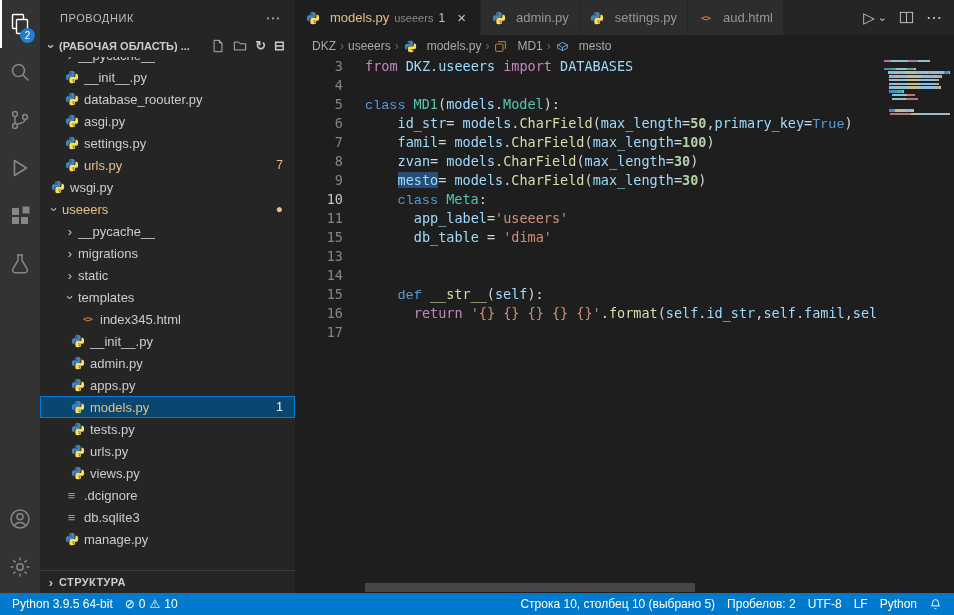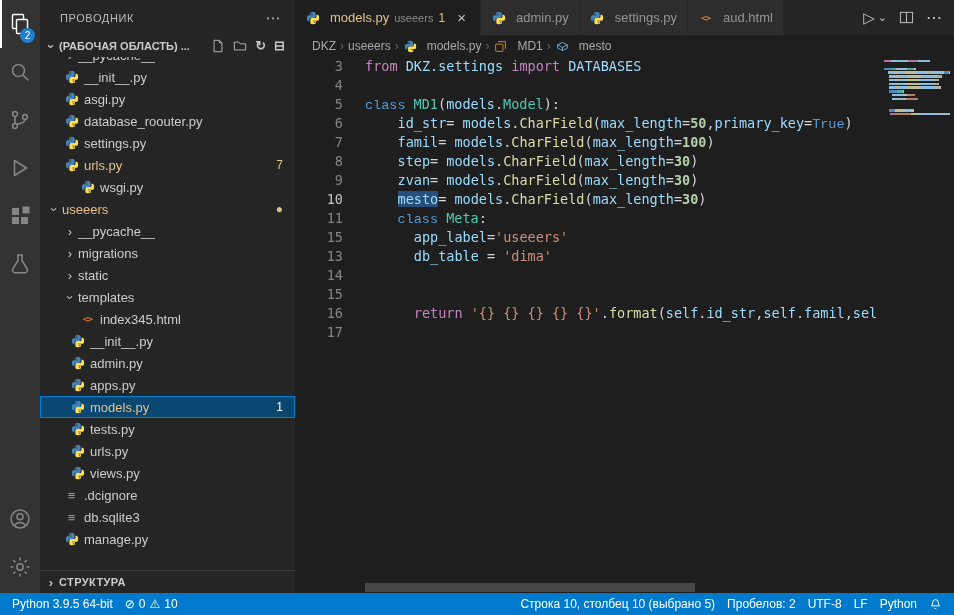--- a/index.html
+++ b/index.html
@@ -200,51 +200,51 @@
             </span>
             <span class="tree-lbl">__init__.py</span>
           </div>
           <div class="tree-row" style="padding-left: 24px;">
             <span class="file-icon">
               <svg viewBox="0 0 16 16">
                 <path fill="#4584b6" d="M7.9 1c-3.6 0-3.4 1.6-3.4 1.6v1.7h3.5v.5H3.1S1 4.5 1 8.1s1.9 3.5 1.9 3.5h1.1V9.8s-.1-1.9 1.9-1.9h3.3s1.8 0 1.8-1.8V3S11.4 1 7.9 1zM6 2.1a.6.6 0 1 1 0 1.2.6.6 0 0 1 0-1.2z"></path>
                 <path fill="#ffde57" d="M8.1 15c3.6 0 3.4-1.6 3.4-1.6v-1.7H8v-.5h4.9S15 11.5 15 7.9 13.1 4.4 13.1 4.4H12v1.8s.1 1.9-1.9 1.9H6.8S5 8.1 5 9.9V13s-.3 2 3.1 2zm1.9-1.1a.6.6 0 1 1 0-1.2.6.6 0 0 1 0 1.2z"></path>
               </svg>
             </span>
+            <span class="tree-lbl">database_roouter.py</span>
+          </div>
+          <div class="tree-row" style="padding-left: 24px;">
+            <span class="file-icon">
+              <svg viewBox="0 0 16 16">
+                <path fill="#4584b6" d="M7.9 1c-3.6 0-3.4 1.6-3.4 1.6v1.7h3.5v.5H3.1S1 4.5 1 8.1s1.9 3.5 1.9 3.5h1.1V9.8s-.1-1.9 1.9-1.9h3.3s1.8 0 1.8-1.8V3S11.4 1 7.9 1zM6 2.1a.6.6 0 1 1 0 1.2.6.6 0 0 1 0-1.2z"></path>
+                <path fill="#ffde57" d="M8.1 15c3.6 0 3.4-1.6 3.4-1.6v-1.7H8v-.5h4.9S15 11.5 15 7.9 13.1 4.4 13.1 4.4H12v1.8s.1 1.9-1.9 1.9H6.8S5 8.1 5 9.9V13s-.3 2 3.1 2zm1.9-1.1a.6.6 0 1 1 0-1.2.6.6 0 0 1 0 1.2z"></path>
+              </svg>
+            </span>
             <span class="tree-lbl">asgi.py</span>
-          </div>
-          <div class="tree-row" style="padding-left: 24px;">
-            <span class="file-icon">
-              <svg viewBox="0 0 16 16">
-                <path fill="#4584b6" d="M7.9 1c-3.6 0-3.4 1.6-3.4 1.6v1.7h3.5v.5H3.1S1 4.5 1 8.1s1.9 3.5 1.9 3.5h1.1V9.8s-.1-1.9 1.9-1.9h3.3s1.8 0 1.8-1.8V3S11.4 1 7.9 1zM6 2.1a.6.6 0 1 1 0 1.2.6.6 0 0 1 0-1.2z"></path>
-                <path fill="#ffde57" d="M8.1 15c3.6 0 3.4-1.6 3.4-1.6v-1.7H8v-.5h4.9S15 11.5 15 7.9 13.1 4.4 13.1 4.4H12v1.8s.1 1.9-1.9 1.9H6.8S5 8.1 5 9.9V13s-.3 2 3.1 2zm1.9-1.1a.6.6 0 1 1 0-1.2.6.6 0 0 1 0 1.2z"></path>
-              </svg>
-            </span>
-            <span class="tree-lbl">database_roouter.py</span>
           </div>
           <div class="tree-row" style="padding-left: 24px;">
             <span class="file-icon">
               <svg viewBox="0 0 16 16">
                 <path fill="#4584b6" d="M7.9 1c-3.6 0-3.4 1.6-3.4 1.6v1.7h3.5v.5H3.1S1 4.5 1 8.1s1.9 3.5 1.9 3.5h1.1V9.8s-.1-1.9 1.9-1.9h3.3s1.8 0 1.8-1.8V3S11.4 1 7.9 1zM6 2.1a.6.6 0 1 1 0 1.2.6.6 0 0 1 0-1.2z"></path>
                 <path fill="#ffde57" d="M8.1 15c3.6 0 3.4-1.6 3.4-1.6v-1.7H8v-.5h4.9S15 11.5 15 7.9 13.1 4.4 13.1 4.4H12v1.8s.1 1.9-1.9 1.9H6.8S5 8.1 5 9.9V13s-.3 2 3.1 2zm1.9-1.1a.6.6 0 1 1 0-1.2.6.6 0 0 1 0 1.2z"></path>
               </svg>
             </span>
             <span class="tree-lbl">settings.py</span>
           </div>
           <div class="tree-row" style="padding-left: 24px;">
             <span class="file-icon">
               <svg viewBox="0 0 16 16">
                 <path fill="#4584b6" d="M7.9 1c-3.6 0-3.4 1.6-3.4 1.6v1.7h3.5v.5H3.1S1 4.5 1 8.1s1.9 3.5 1.9 3.5h1.1V9.8s-.1-1.9 1.9-1.9h3.3s1.8 0 1.8-1.8V3S11.4 1 7.9 1zM6 2.1a.6.6 0 1 1 0 1.2.6.6 0 0 1 0-1.2z"></path>
                 <path fill="#ffde57" d="M8.1 15c3.6 0 3.4-1.6 3.4-1.6v-1.7H8v-.5h4.9S15 11.5 15 7.9 13.1 4.4 13.1 4.4H12v1.8s.1 1.9-1.9 1.9H6.8S5 8.1 5 9.9V13s-.3 2 3.1 2zm1.9-1.1a.6.6 0 1 1 0-1.2.6.6 0 0 1 0 1.2z"></path>
               </svg>
             </span>
             <span class="tree-lbl modified">urls.py</span>
             <span class="tree-badge">7</span>
           </div>
-          <div class="tree-row" style="padding-left: 40px;">
+          <div class="tree-row" style="padding-left: 10px;">
             <span class="file-icon">
               <svg viewBox="0 0 16 16">
                 <path fill="#4584b6" d="M7.9 1c-3.6 0-3.4 1.6-3.4 1.6v1.7h3.5v.5H3.1S1 4.5 1 8.1s1.9 3.5 1.9 3.5h1.1V9.8s-.1-1.9 1.9-1.9h3.3s1.8 0 1.8-1.8V3S11.4 1 7.9 1zM6 2.1a.6.6 0 1 1 0 1.2.6.6 0 0 1 0-1.2z"></path>
                 <path fill="#ffde57" d="M8.1 15c3.6 0 3.4-1.6 3.4-1.6v-1.7H8v-.5h4.9S15 11.5 15 7.9 13.1 4.4 13.1 4.4H12v1.8s.1 1.9-1.9 1.9H6.8S5 8.1 5 9.9V13s-.3 2 3.1 2zm1.9-1.1a.6.6 0 1 1 0-1.2.6.6 0 0 1 0 1.2z"></path>
               </svg>
             </span>
             <span class="tree-lbl">wsgi.py</span>
           </div>
           <div class="tree-row" style="padding-left: 6px;">
             <span class="chev open">›</span>
@@ -467,33 +467,33 @@
               <div class="ln cur">10</div>
               <div class="ln">11</div>
               <div class="ln">15</div>
               <div class="ln">13</div>
               <div class="ln">14</div>
               <div class="ln">15</div>
               <div class="ln">16</div>
               <div class="ln">17</div>
             </div>
           <div class="code-lines">
-              <div class="code-line"><span class="tk-kw2">from </span><span class="tk-var">DKZ.settings </span><span class="tk-kw2">import </span><span class="tk-var">DATABASES</span></div>
+              <div class="code-line"><span class="tk-kw2">from </span><span class="tk-var">DKZ.useeers </span><span class="tk-kw2">import </span><span class="tk-var">DATABASES</span></div>
               <div class="code-line"> </div>
               <div class="code-line"><span class="tk-kw">class </span><span class="tk-cls">MD1</span><span class="tk-pl">(</span><span class="tk-var">models</span><span class="tk-pl">.</span><span class="tk-cls">Model</span><span class="tk-pl">):</span></div>
               <div class="code-line"><span class="tk-pl">    </span><span class="tk-var">id_str</span><span class="tk-pl">= </span><span class="tk-var">models</span><span class="tk-pl">.</span><span class="tk-fn">CharField</span><span class="tk-pl">(</span><span class="tk-var">max_length</span><span class="tk-pl">=</span><span class="tk-num">50</span><span class="tk-pl">,</span><span class="tk-var">primary_key</span><span class="tk-pl">=</span><span class="tk-kw">True</span><span class="tk-pl">)</span></div>
               <div class="code-line"><span class="tk-pl">    </span><span class="tk-var">famil</span><span class="tk-pl">= </span><span class="tk-var">models</span><span class="tk-pl">.</span><span class="tk-fn">CharField</span><span class="tk-pl">(</span><span class="tk-var">max_length</span><span class="tk-pl">=</span><span class="tk-num">100</span><span class="tk-pl">)</span></div>
-              <div class="code-line"><span class="tk-pl">    </span><span class="tk-var">step</span><span class="tk-pl">= </span><span class="tk-var">models</span><span class="tk-pl">.</span><span class="tk-fn">CharField</span><span class="tk-pl">(</span><span class="tk-var">max_length</span><span class="tk-pl">=</span><span class="tk-num">30</span><span class="tk-pl">)</span></div>
               <div class="code-line"><span class="tk-pl">    </span><span class="tk-var">zvan</span><span class="tk-pl">= </span><span class="tk-var">models</span><span class="tk-pl">.</span><span class="tk-fn">CharField</span><span class="tk-pl">(</span><span class="tk-var">max_length</span><span class="tk-pl">=</span><span class="tk-num">30</span><span class="tk-pl">)</span></div>
               <div class="code-line"><span class="tk-pl">    </span><span class="tk-var tk-sel">mesto</span><span class="tk-pl">= </span><span class="tk-var">models</span><span class="tk-pl">.</span><span class="tk-fn">CharField</span><span class="tk-pl">(</span><span class="tk-var">max_length</span><span class="tk-pl">=</span><span class="tk-num">30</span><span class="tk-pl">)</span></div>
               <div class="code-line"><span class="tk-pl">    </span><span class="tk-kw">class </span><span class="tk-cls">Meta</span><span class="tk-pl">:</span></div>
               <div class="code-line"><span class="tk-pl">      </span><span class="tk-var">app_label</span><span class="tk-pl">=</span><span class="tk-str">'useeers'</span></div>
               <div class="code-line"><span class="tk-pl">      </span><span class="tk-var">db_table</span><span class="tk-pl"> = </span><span class="tk-str">'dima'</span></div>
               <div class="code-line"> </div>
               <div class="code-line"> </div>
+              <div class="code-line"><span class="tk-pl">    </span><span class="tk-kw">def </span><span class="tk-fn">__str__</span><span class="tk-pl">(</span><span class="tk-var">self</span><span class="tk-pl">):</span></div>
               <div class="code-line"><span class="tk-pl">      </span><span class="tk-kw2">return </span><span class="tk-str">'{} {} {} {} {}'</span><span class="tk-pl">.</span><span class="tk-fn">format</span><span class="tk-pl">(</span><span class="tk-var">self</span><span class="tk-pl">.</span><span class="tk-var">id_str</span><span class="tk-pl">,</span><span class="tk-var">self</span><span class="tk-pl">.</span><span class="tk-var">famil</span><span class="tk-pl">,</span><span class="tk-var">self</span></div>
             </div>
         </div>
         <div class="minimap">
             <div class="mm-line">
               <span style="width: 6.75px; background: rgb(197, 134, 192); opacity: 0.85;"></span>
               <span style="width: 17.55px; background: rgb(156, 220, 254); opacity: 0.85;"></span>
               <span style="width: 9.45px; background: rgb(197, 134, 192); opacity: 0.85;"></span>
               <span style="width: 12.15px; background: rgb(156, 220, 254); opacity: 0.85;"></span>
             </div>

